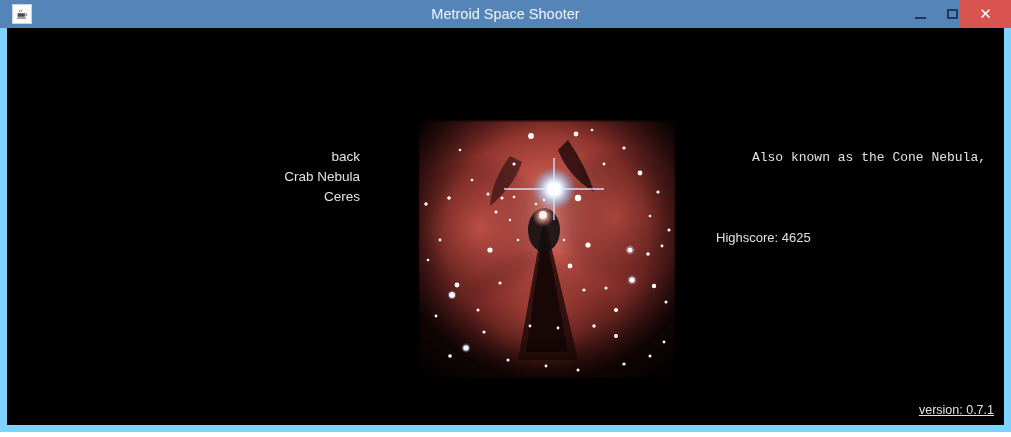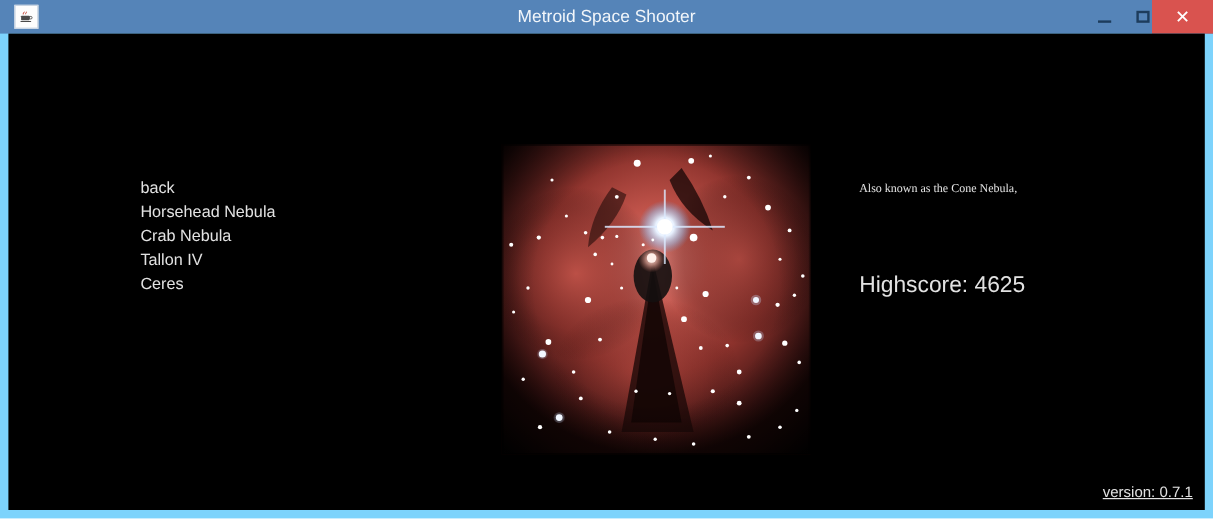--- a/index.html
+++ b/index.html
@@ -103,20 +103,21 @@
 
   
   #game-canvas {
     position: absolute;
     left: 7px;
     top: 28px;
     width: 997px;
     height: 397px;
     background: #000000;
     overflow: hidden;
+    text-align: right;
   }
 
   
   #menu-list {
     position: absolute;
     left: 103px;
     top: 119px;
     width: 250px;
   }
   .menu-row {
@@ -151,31 +152,31 @@
   #nebula-image svg { display: block; }
 
   
   #info-panel {
     position: absolute;
     left: 709px;
     top: 120px;
     width: 270px;
   }
   .info-line {
-    font-size: 10px;
+    font-size: 13px;
     line-height: 20px;
     color: #e2e2e2;
-    font-family: Liberation Serif, serif;
+    font-family: Liberation Mono, monospace;
     white-space: nowrap;
   }
   #highscore-line {
     position: absolute;
     left: 709px;
     top: 200px;
-    font-size: 19px;
+    font-size: 13px;
     line-height: 20px;
     color: #e2e2e2;
     font-family: "Liberation Sans", sans-serif;
     white-space: nowrap;
   }
 
   
   #version-label {
     position: absolute;
     right: 10px;
@@ -233,32 +234,26 @@
   </div>
 
   <div id="game-canvas">
 
     <div id="menu-list">
 
       <div class="menu-row">
         <span class="label">back</span>
       </div>
 
-      <div class="menu-row">
-        <span class="label">Horsehead Nebula</span>
-      </div>
 
 
       <div class="menu-row">
         <span class="label">Crab Nebula</span>
       </div>
 
-      <div class="menu-row">
-        <span class="label">Tallon IV</span>
-      </div>
 
 
       <div class="menu-row">
         <span class="label">Ceres</span>
       </div>
     </div>
 
     <div id="nebula-image">
       <svg width="258" height="259" viewBox="0 0 258 259">
         <defs>

